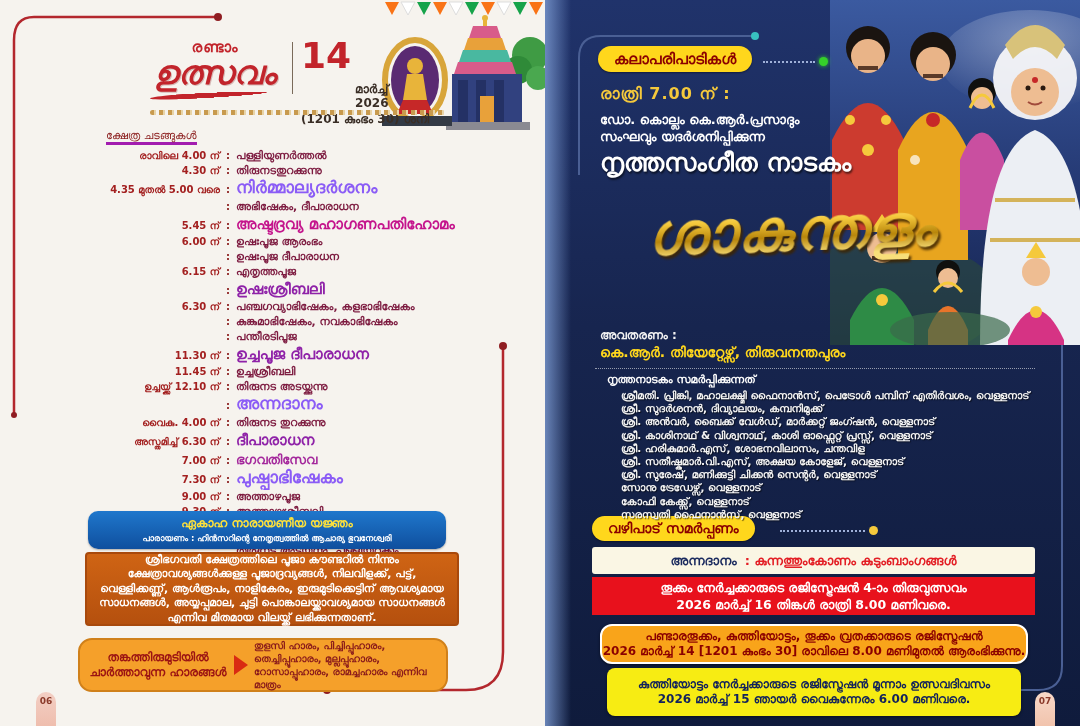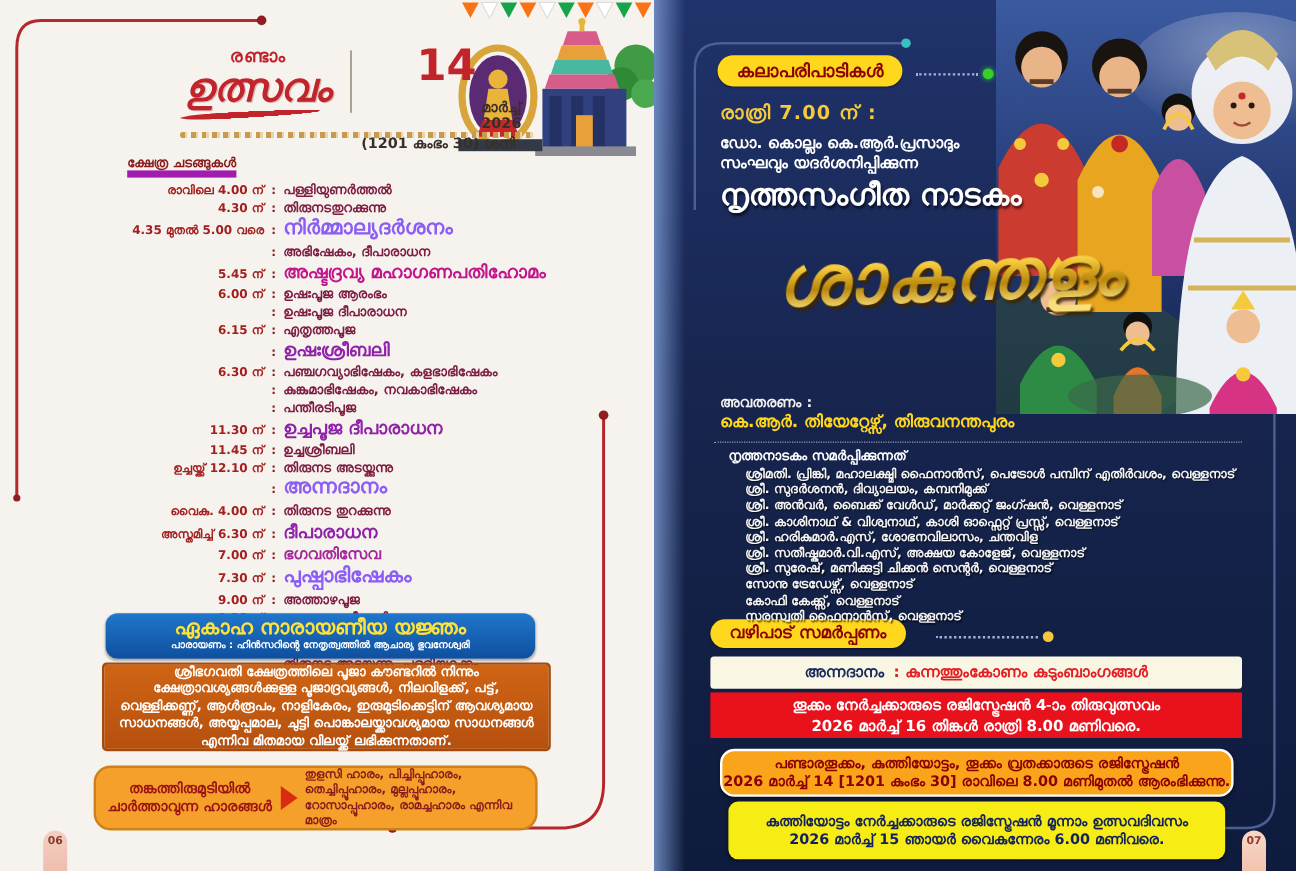--- a/index.html
+++ b/index.html
@@ -15,43 +15,43 @@
   
   .lp-header{position:absolute;left:150px;top:38px;width:300px;display:flex;align-items:flex-start;}
   .lp-title-block{text-align:center;padding-right:10px;}
   .lp-ordinal{display:block;color:var(--left_accent,#c2242b);font-weight:bold;font-size:15px;letter-spacing:1px;}
   .lp-festival{display:block;color:var(--left_accent,#c2242b);font-weight:bold;font-size:33px;font-style:italic;line-height:34px;
     text-shadow:1px 1px 0 rgba(120,10,10,.25);}
   .lp-swoosh{display:block;width:130px;height:6px;margin:2px auto 0;
     background:radial-gradient(ellipse at 30% 50%,var(--left_accent,#c2242b) 60%,transparent 61%);
     border-radius:50%;transform:rotate(-3deg);}
   .lp-vdiv{width:1px;background:#7a6a5a;height:52px;margin:4px 8px 0 2px;}
-  .lp-day{color:var(--left_accent,#c2242b);font-size:36px;font-weight:bold;line-height:36px;margin-left:46px;}
+  .lp-day{color:var(--left_accent,#c2242b);font-size:36px;font-weight:bold;line-height:36px;}
   .lp-monthyear{display:inline-block;vertical-align:top;margin-left:4px;color:#3a2e26;font-weight:bold;font-size:12px;line-height:14px;margin-top:44px;}
   .lp-calendar{color:#3a2e26;font-weight:bold;font-size:12px;margin-top:2px;}
   .bead-line{position:absolute;left:150px;top:110px;width:295px;height:5px;border-radius:3px;
     background:repeating-linear-gradient(90deg,#c89a4e 0 4px,#e8d4a8 4px 6px,transparent 6px 9px);}
   
   .schedule{position:absolute;left:70px;top:124px;width:420px;}
-  .sched-title{display:inline-block;color:#8a1b1b;font-weight:bold;font-size:11px;
-    border-bottom:6px solid #a21caf;margin-left:36px;margin-bottom:4px;}
+  .sched-title{display:inline-block;color:#8a1b1b;font-weight:normal;font-size:11px;
+    border-bottom:3px solid #a21caf;margin-left:36px;margin-bottom:4px;}
   .srow{display:flex;align-items:baseline;margin-bottom:1px;}
   .stime{width:150px;text-align:right;color:#a32020;font-weight:bold;font-size:10px;flex:0 0 150px;}
   .scolon{width:16px;text-align:center;color:#8a1b1b;font-weight:bold;font-size:10px;flex:0 0 16px;}
   .sevent{font-weight:bold;}
   .ev-normal{color:#7d1b40;font-size:11px;line-height:14px;}
   .ev-red-lg{color:#8b5cf6;font-size:17px;line-height:20px;font-family:Liberation Mono, monospace;}
   .ev-magenta-lg{color:#c4148c;font-size:15px;line-height:19px;}
   .ev-purple-lg{color:#8f22a8;font-size:15px;line-height:19px;}
   .ev-purple-md{color:#a4289c;font-size:13px;line-height:17px;}
   .ev-red-xl{color:#e31e24;font-size:19px;line-height:23px;}
   
   .yajnam{position:absolute;left:88px;top:511px;width:358px;height:38px;border-radius:10px;
     background:linear-gradient(180deg,#1f77cc,#0f4f9e);text-align:center;color:#fff;box-shadow:0 1px 2px rgba(0,0,0,.3);}
-  .yajnam-title{font-size:17px;font-weight:bold;color:#ffe23a;line-height:20px;margin-top:2px;}
+  .yajnam-title{font-size:12px;font-weight:bold;color:#ffe23a;line-height:20px;margin-top:2px;}
   .yajnam-sub{font-size:8.5px;font-weight:bold;color:#ffffff;line-height:10px;}
   
   .notice-box{position:absolute;left:85px;top:552px;width:374px;height:74px;border-radius:4px;
     background:linear-gradient(180deg,#cf6414,#b5500e);border:2px solid #a8490c;
     color:#fff;font-weight:bold;font-size:11px;line-height:14.5px;text-align:center;
     display:flex;align-items:center;justify-content:center;padding:4px 10px;box-sizing:border-box;}
   
   .haram-box{position:absolute;left:78px;top:638px;width:370px;height:54px;border-radius:14px;
     background:var(--haram_orange,#f5a02a);border:2px solid #d0801a;display:flex;align-items:center;box-sizing:border-box;padding:4px 8px;}
   .haram-label{width:140px;flex:0 0 140px;color:#9b1313;font-weight:bold;font-size:12px;line-height:15px;text-align:center;}

